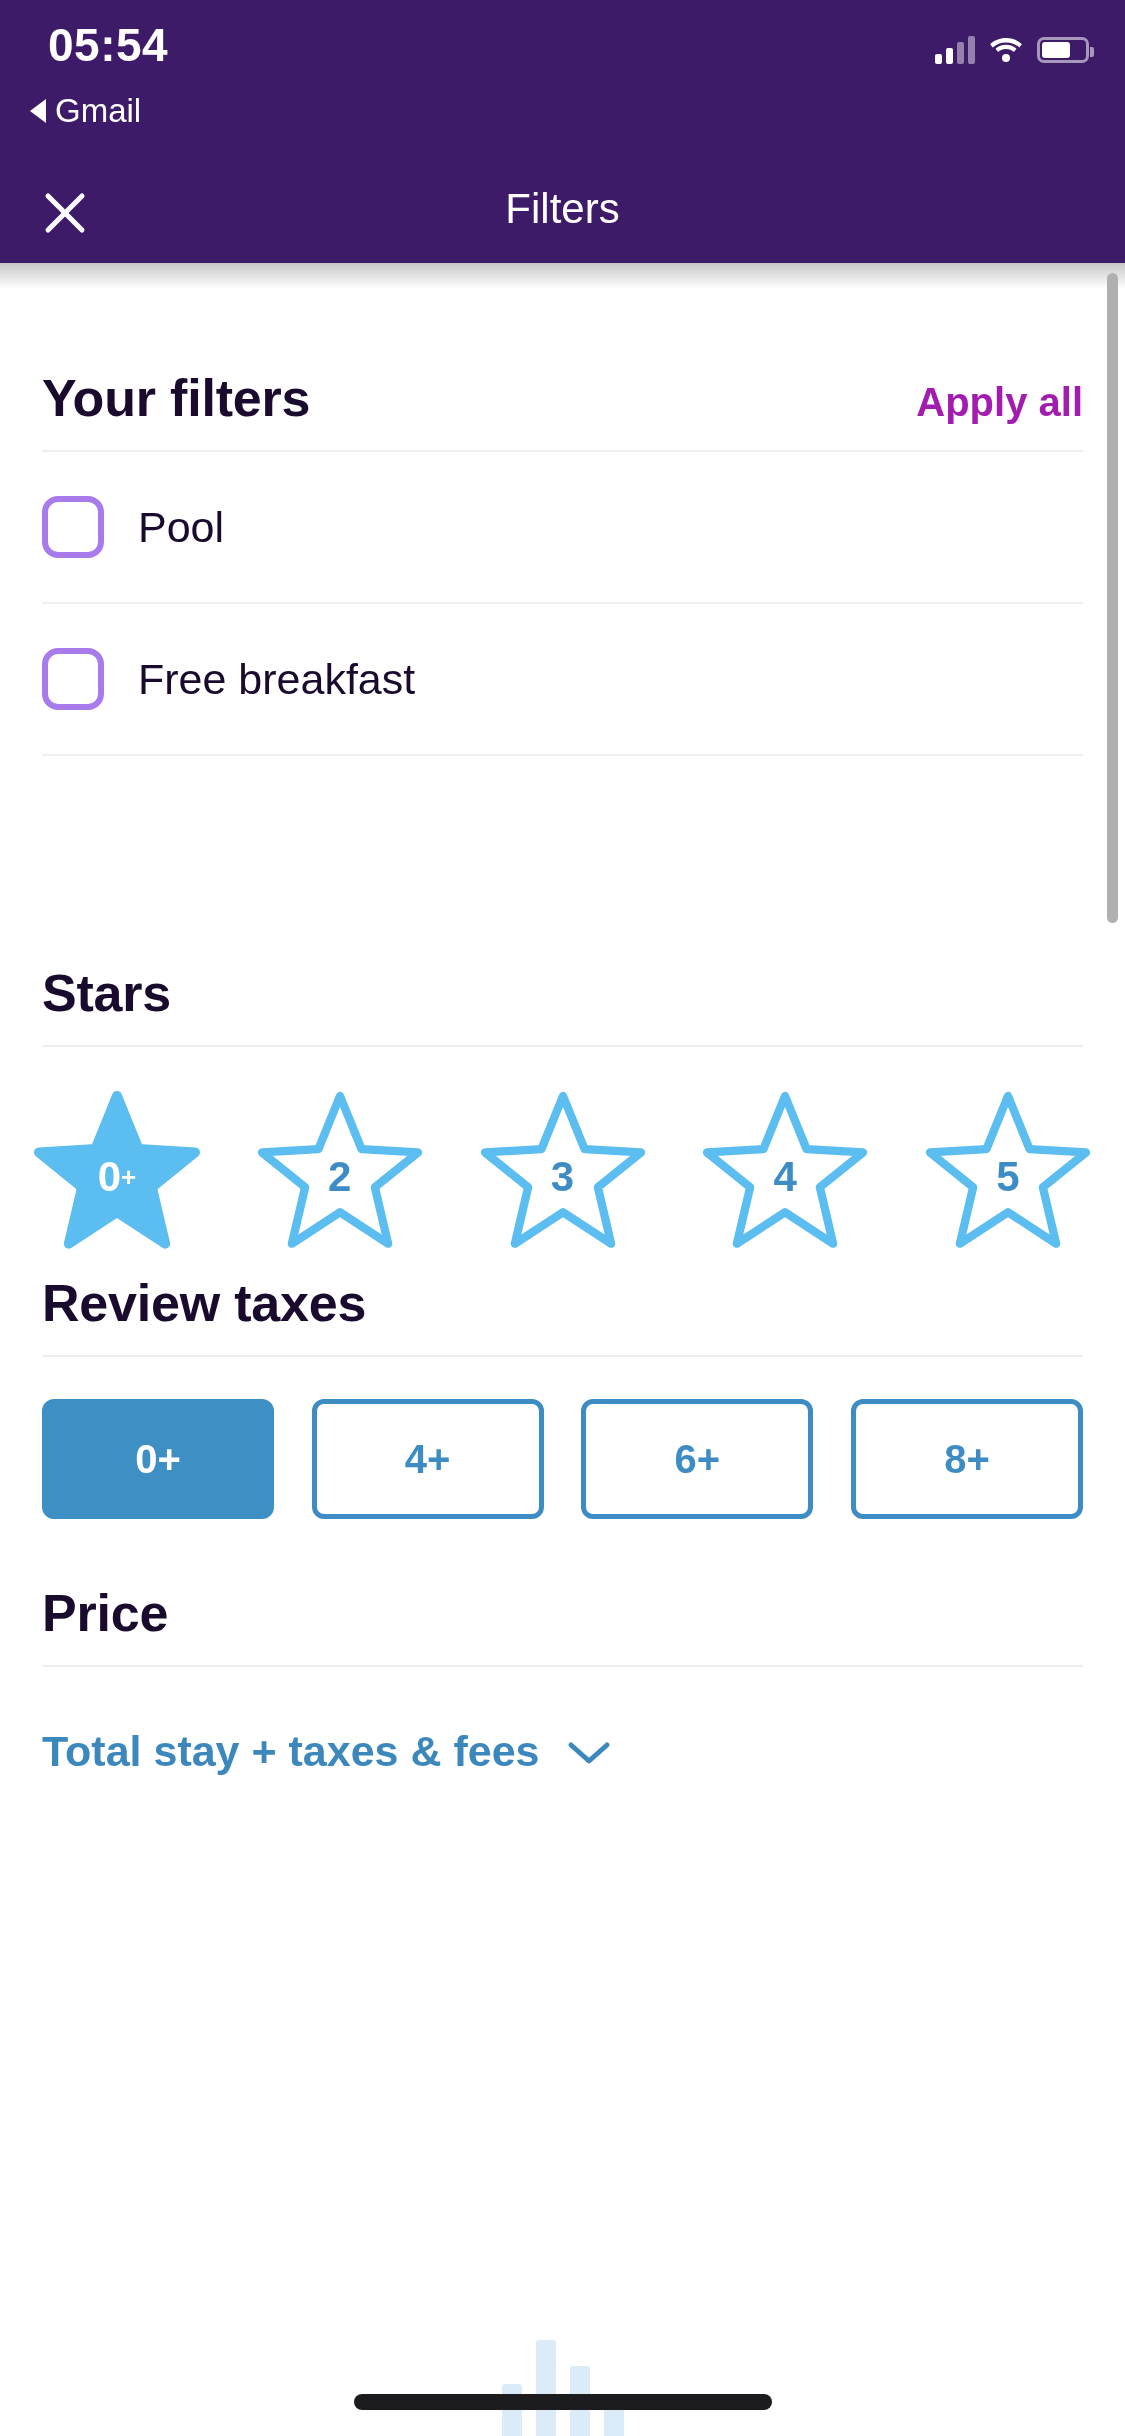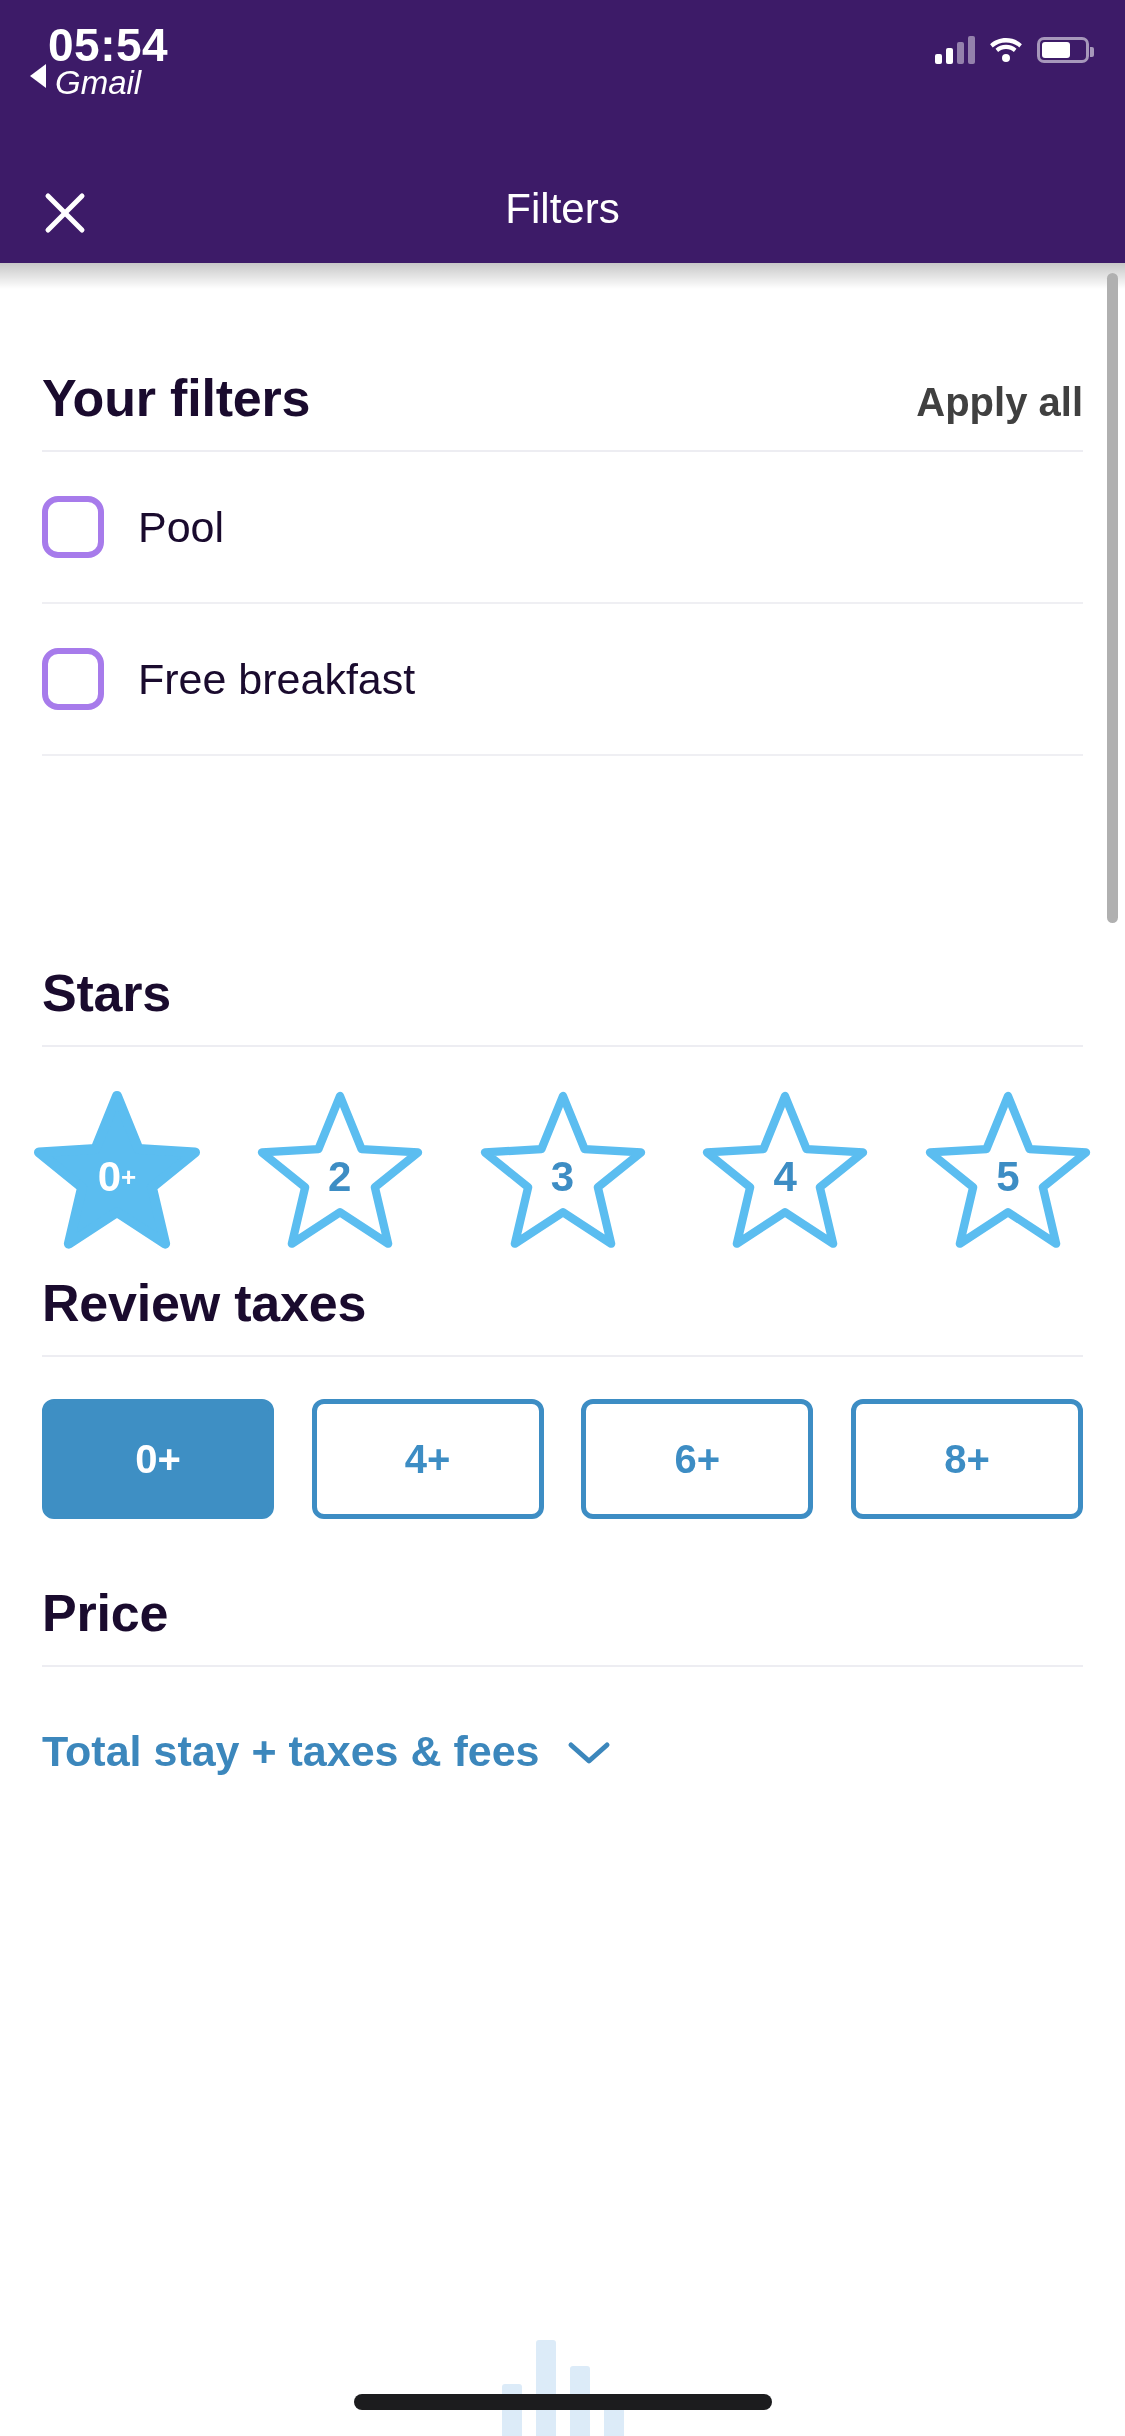--- a/index.html
+++ b/index.html
@@ -47,23 +47,23 @@
   .batt::after {
     content:""; position:absolute; right:-8px; top:7px;
     width:4px; height:10px; background:rgba(255,255,255,.55);
     border-radius:0 2px 2px 0;
   }
   .batt-fill {
     position:absolute; left:2px; top:2px; bottom:2px;
     width:60%; background:#ffffff; border-radius:3px;
   }
   .back-chip {
-    position:absolute; left:30px; top:64px;
-    display:flex; align-items:flex-start; gap:9px;
-    color:#ffffff; font-size:33px;font-style:italic;
+    position:absolute; left:30px; top:92px;
+    display:flex; align-items:center; gap:9px;
+    color:#ffffff; font-size:33px;
   }
   .back-chip .tri {
     width:0; height:0;
     border-top:12px solid transparent;
     border-bottom:12px solid transparent;
     border-right:16px solid #ffffff;
   }
   .titlebar {
     position:absolute; left:0; top:155px; width:961px; height:108px;
   }
@@ -99,21 +99,21 @@
   .sec-head {
     display:flex; align-items:baseline; justify-content:space-between;
     padding:0 42px;
   }
   .sec-title {
     font-size:52px; font-weight:700; color:#1A0B2E;
     letter-spacing:-0.2px;
     text-align:center;
   }
   .apply-all {
-    font-size:40px; font-weight:700; color:#404040;
+    font-size:40px; font-weight:700; color:#a21caf;
   }
   .rule {
     margin:22px 42px 0 42px; height:2px; background:#EDEDF2;
   }
 
   
   .cb-row {
     display:flex; align-items:center; gap:34px;
     padding:44px 42px 44px 42px;
   }

